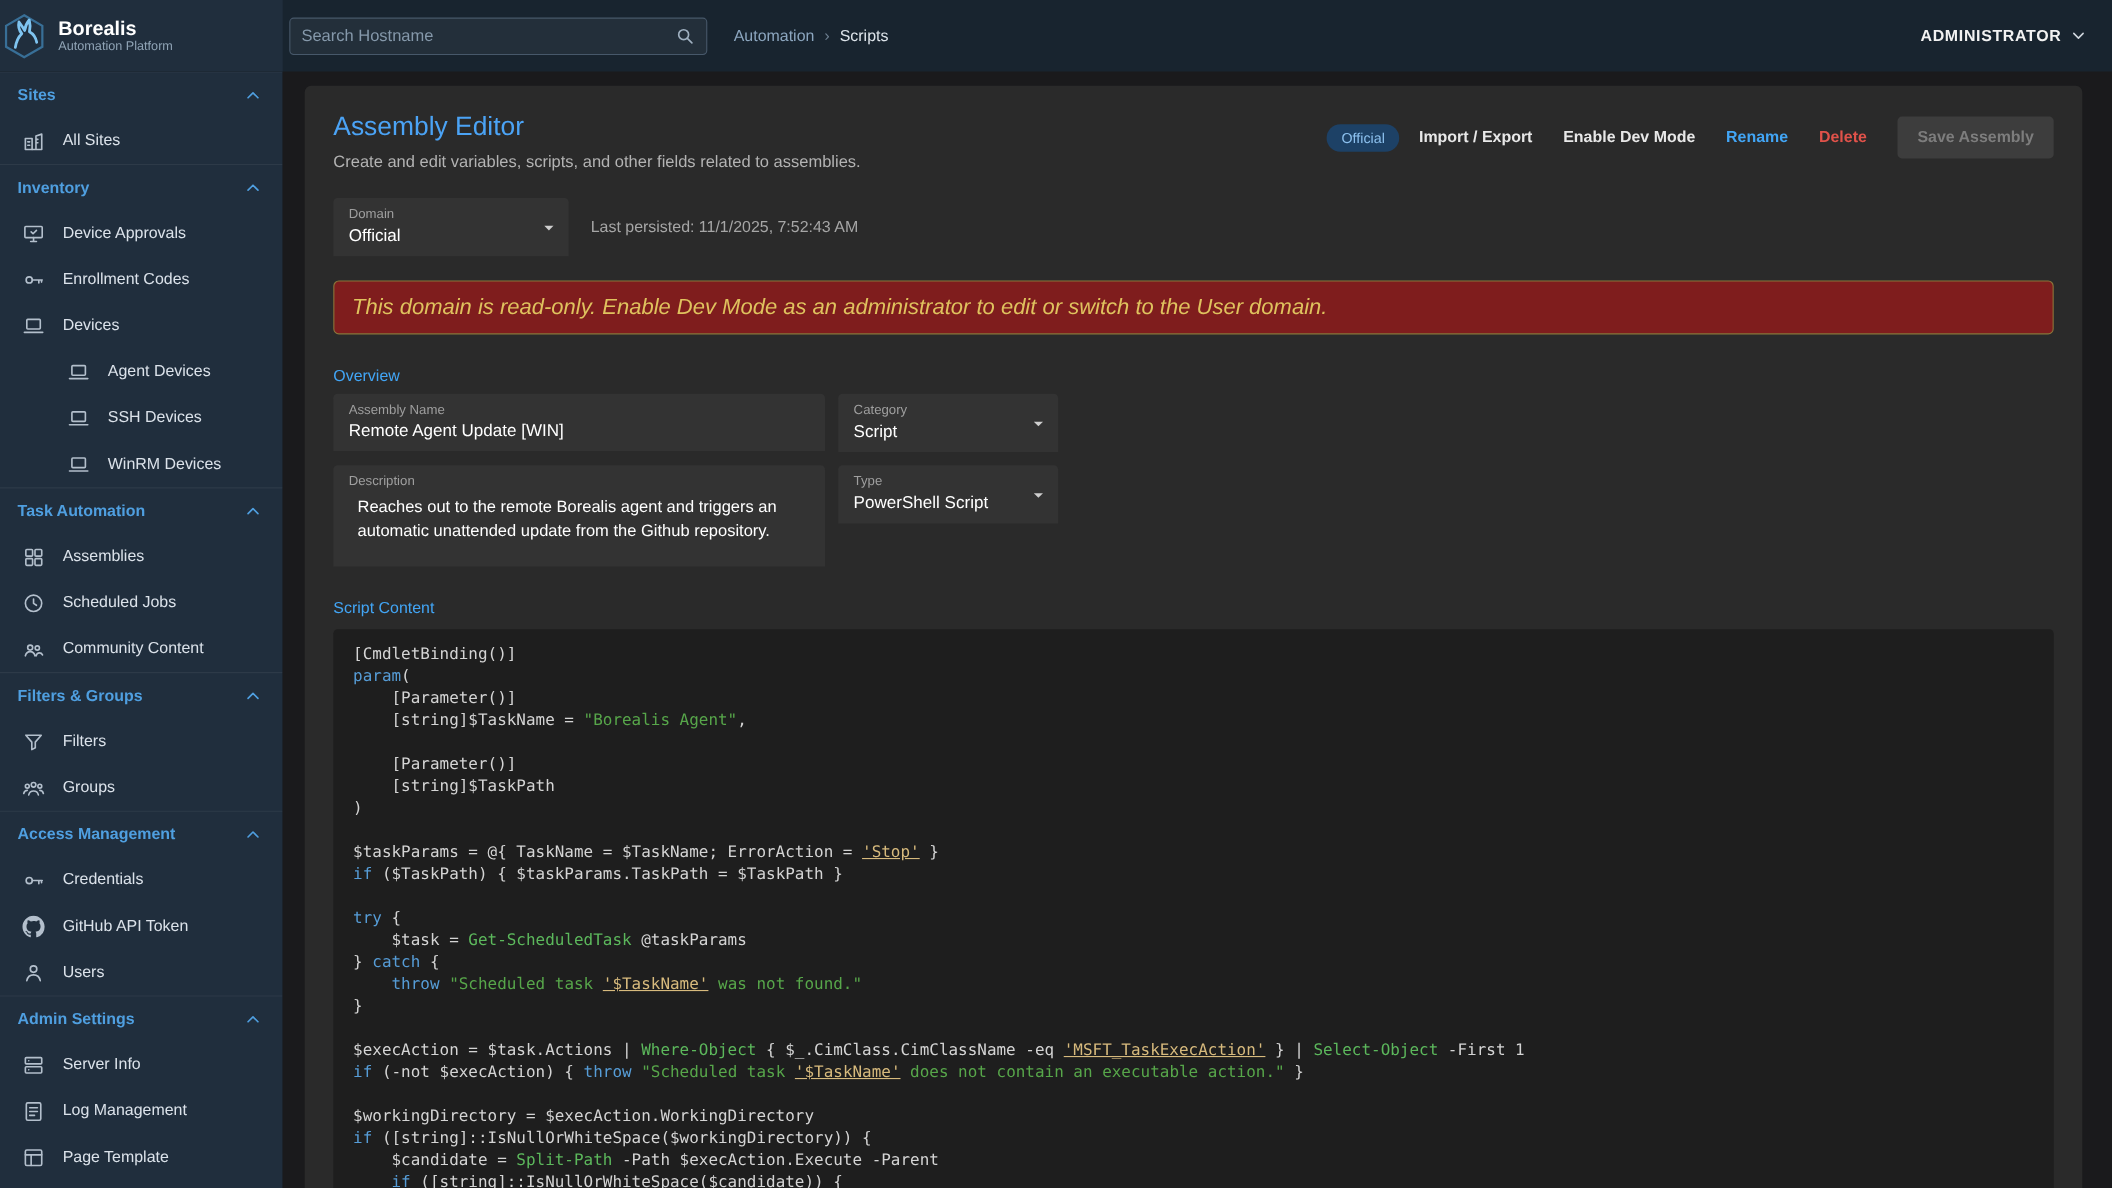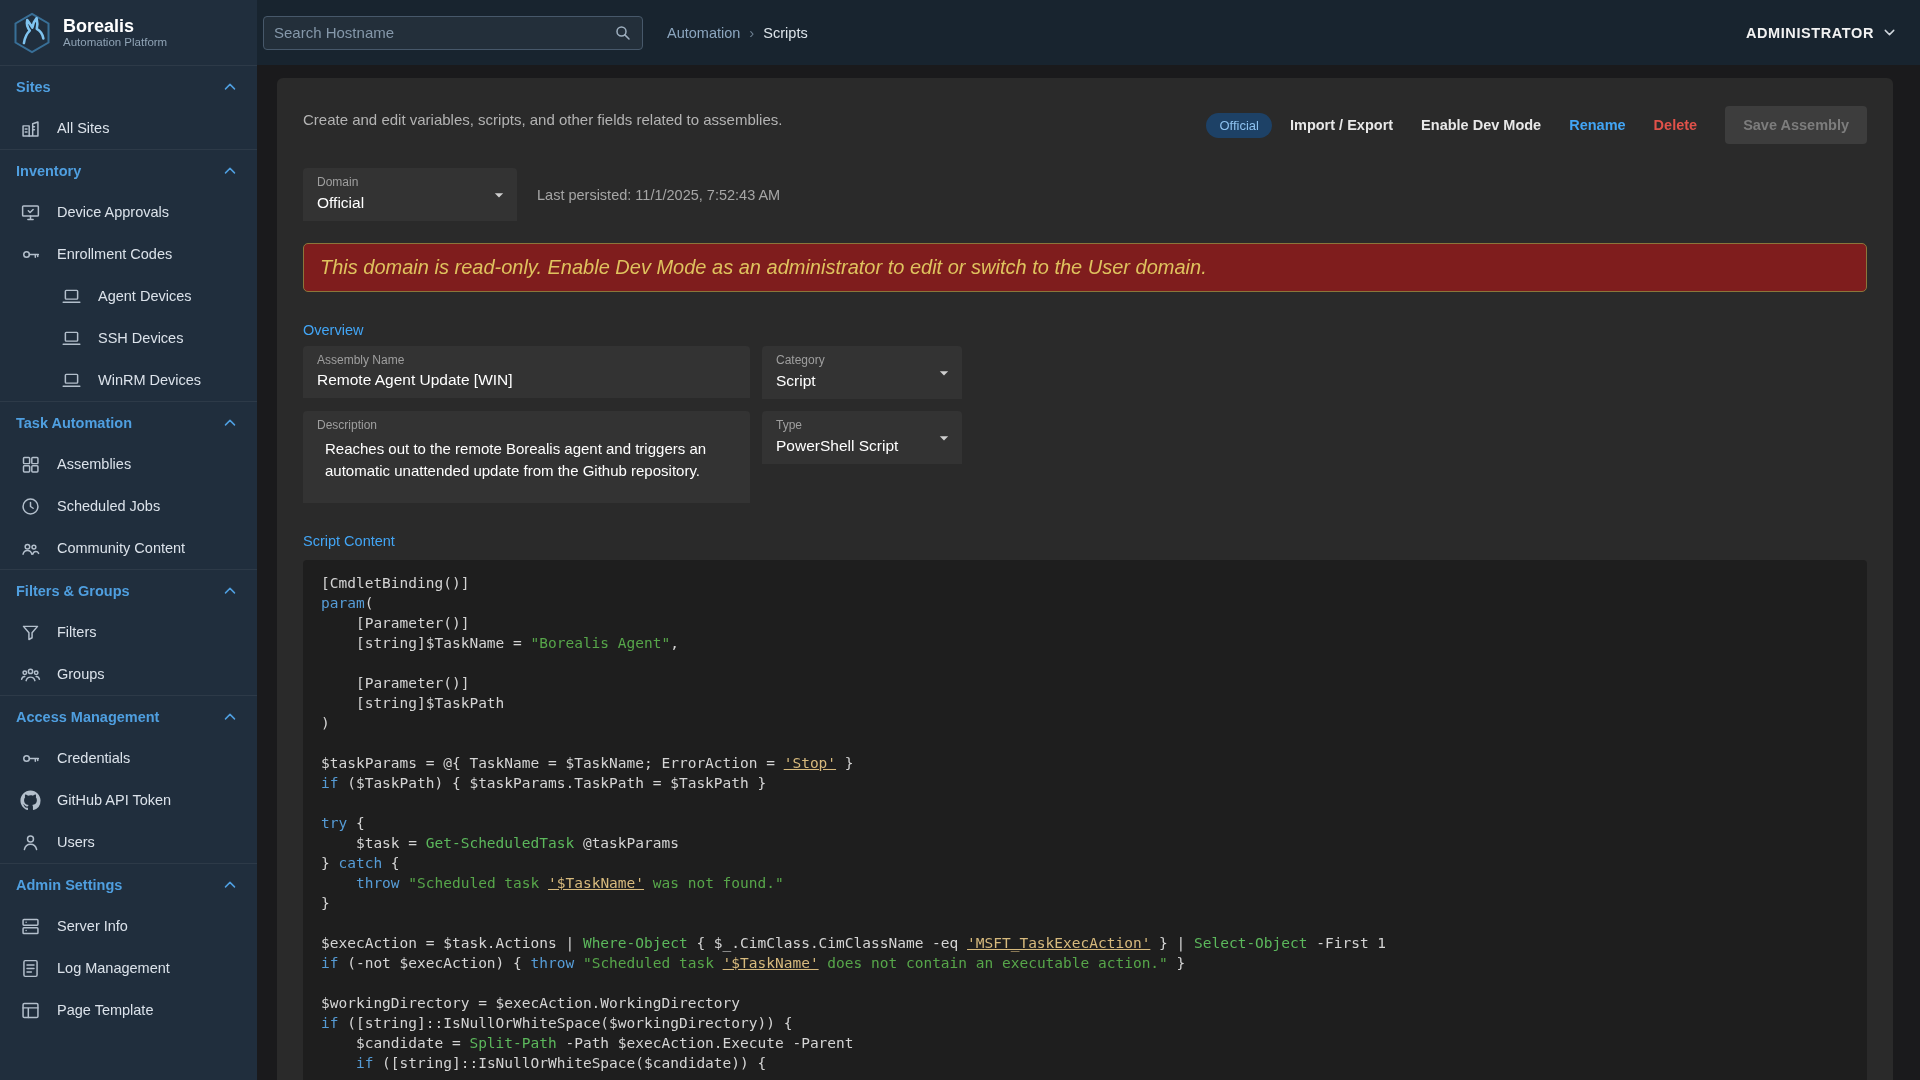--- a/index.html
+++ b/index.html
@@ -11,21 +11,21 @@
     position:relative;
   }
 
   
   .topbar {
     position:absolute; top:0; left:0; right:0; height:65px;
     background:#18242f; display:flex; align-items:center; z-index:20;
   }
   .brand {
     width:257px; height:100%; flex:none;
-    background:#202e3d; display:flex; align-items:center; gap:9px; padding-left:10px;
+    background:#202e3d; display:flex; align-items:center; gap:9px; 
   }
   .brand-text { line-height:1.15; }
   .brand-name { font-size:18px; font-weight:bold; color:#ffffff; }
   .brand-sub  { font-size:11.5px; color:#8fa3b5; }
 
   .search {
     margin-left:6px; width:380px; height:34px;
     background:#232f3a; border:1px solid #47586a; border-radius:4px;
     display:flex; align-items:center; padding:12px 10px;
   }
@@ -211,20 +211,29 @@
     </div>
     <div class="sb-item">
       <span class="sb-icon">
         <svg width="21" height="21" viewBox="0 0 24 24" fill="none" stroke="currentColor" stroke-width="1.7" stroke-linecap="round" stroke-linejoin="round">
           <circle cx="7.5" cy="12" r="3.2"></circle>
           <path d="M10.7 12H21M17.5 12v3.2M20.3 12v2.2"></path>
         </svg>
       </span>
       <span>Enrollment Codes</span>
     </div>
+    <div class="sb-item">
+      <span class="sb-icon">
+        <svg width="21" height="21" viewBox="0 0 24 24" fill="none" stroke="currentColor" stroke-width="1.7" stroke-linecap="round" stroke-linejoin="round">
+          <rect x="5" y="5" width="14" height="10" rx="1"></rect>
+          <path d="M2.5 18.5h19"></path>
+        </svg>
+      </span>
+      <span>Devices</span>
+    </div>
     <div class="sb-item indent">
       <span class="sb-icon">
         <svg width="21" height="21" viewBox="0 0 24 24" fill="none" stroke="currentColor" stroke-width="1.7" stroke-linecap="round" stroke-linejoin="round">
           <rect x="5" y="5" width="14" height="10" rx="1"></rect>
           <path d="M2.5 18.5h19"></path>
         </svg>
       </span>
       <span>Agent Devices</span>
     </div>
     <div class="sb-item indent">
@@ -380,20 +389,21 @@
       </span>
       <span>Page Template</span>
     </div>
   </div>
 
 <div class="main">
   <div class="card">
 
     <div class="card-head">
       <div>
+        <div class="page-title">Assembly Editor</div>
         <div class="page-subtitle">Create and edit variables, scripts, and other fields related to assemblies.</div>
       </div>
       <div class="actions">
         <span class="chip">Official</span>
         <button class="btn-text">Import / Export</button>
         <button class="btn-text">Enable Dev Mode</button>
         <button class="btn-text blue">Rename</button>
         <button class="btn-text red">Delete</button>
         <button class="btn-contained" disabled="">Save Assembly</button>
       </div>

